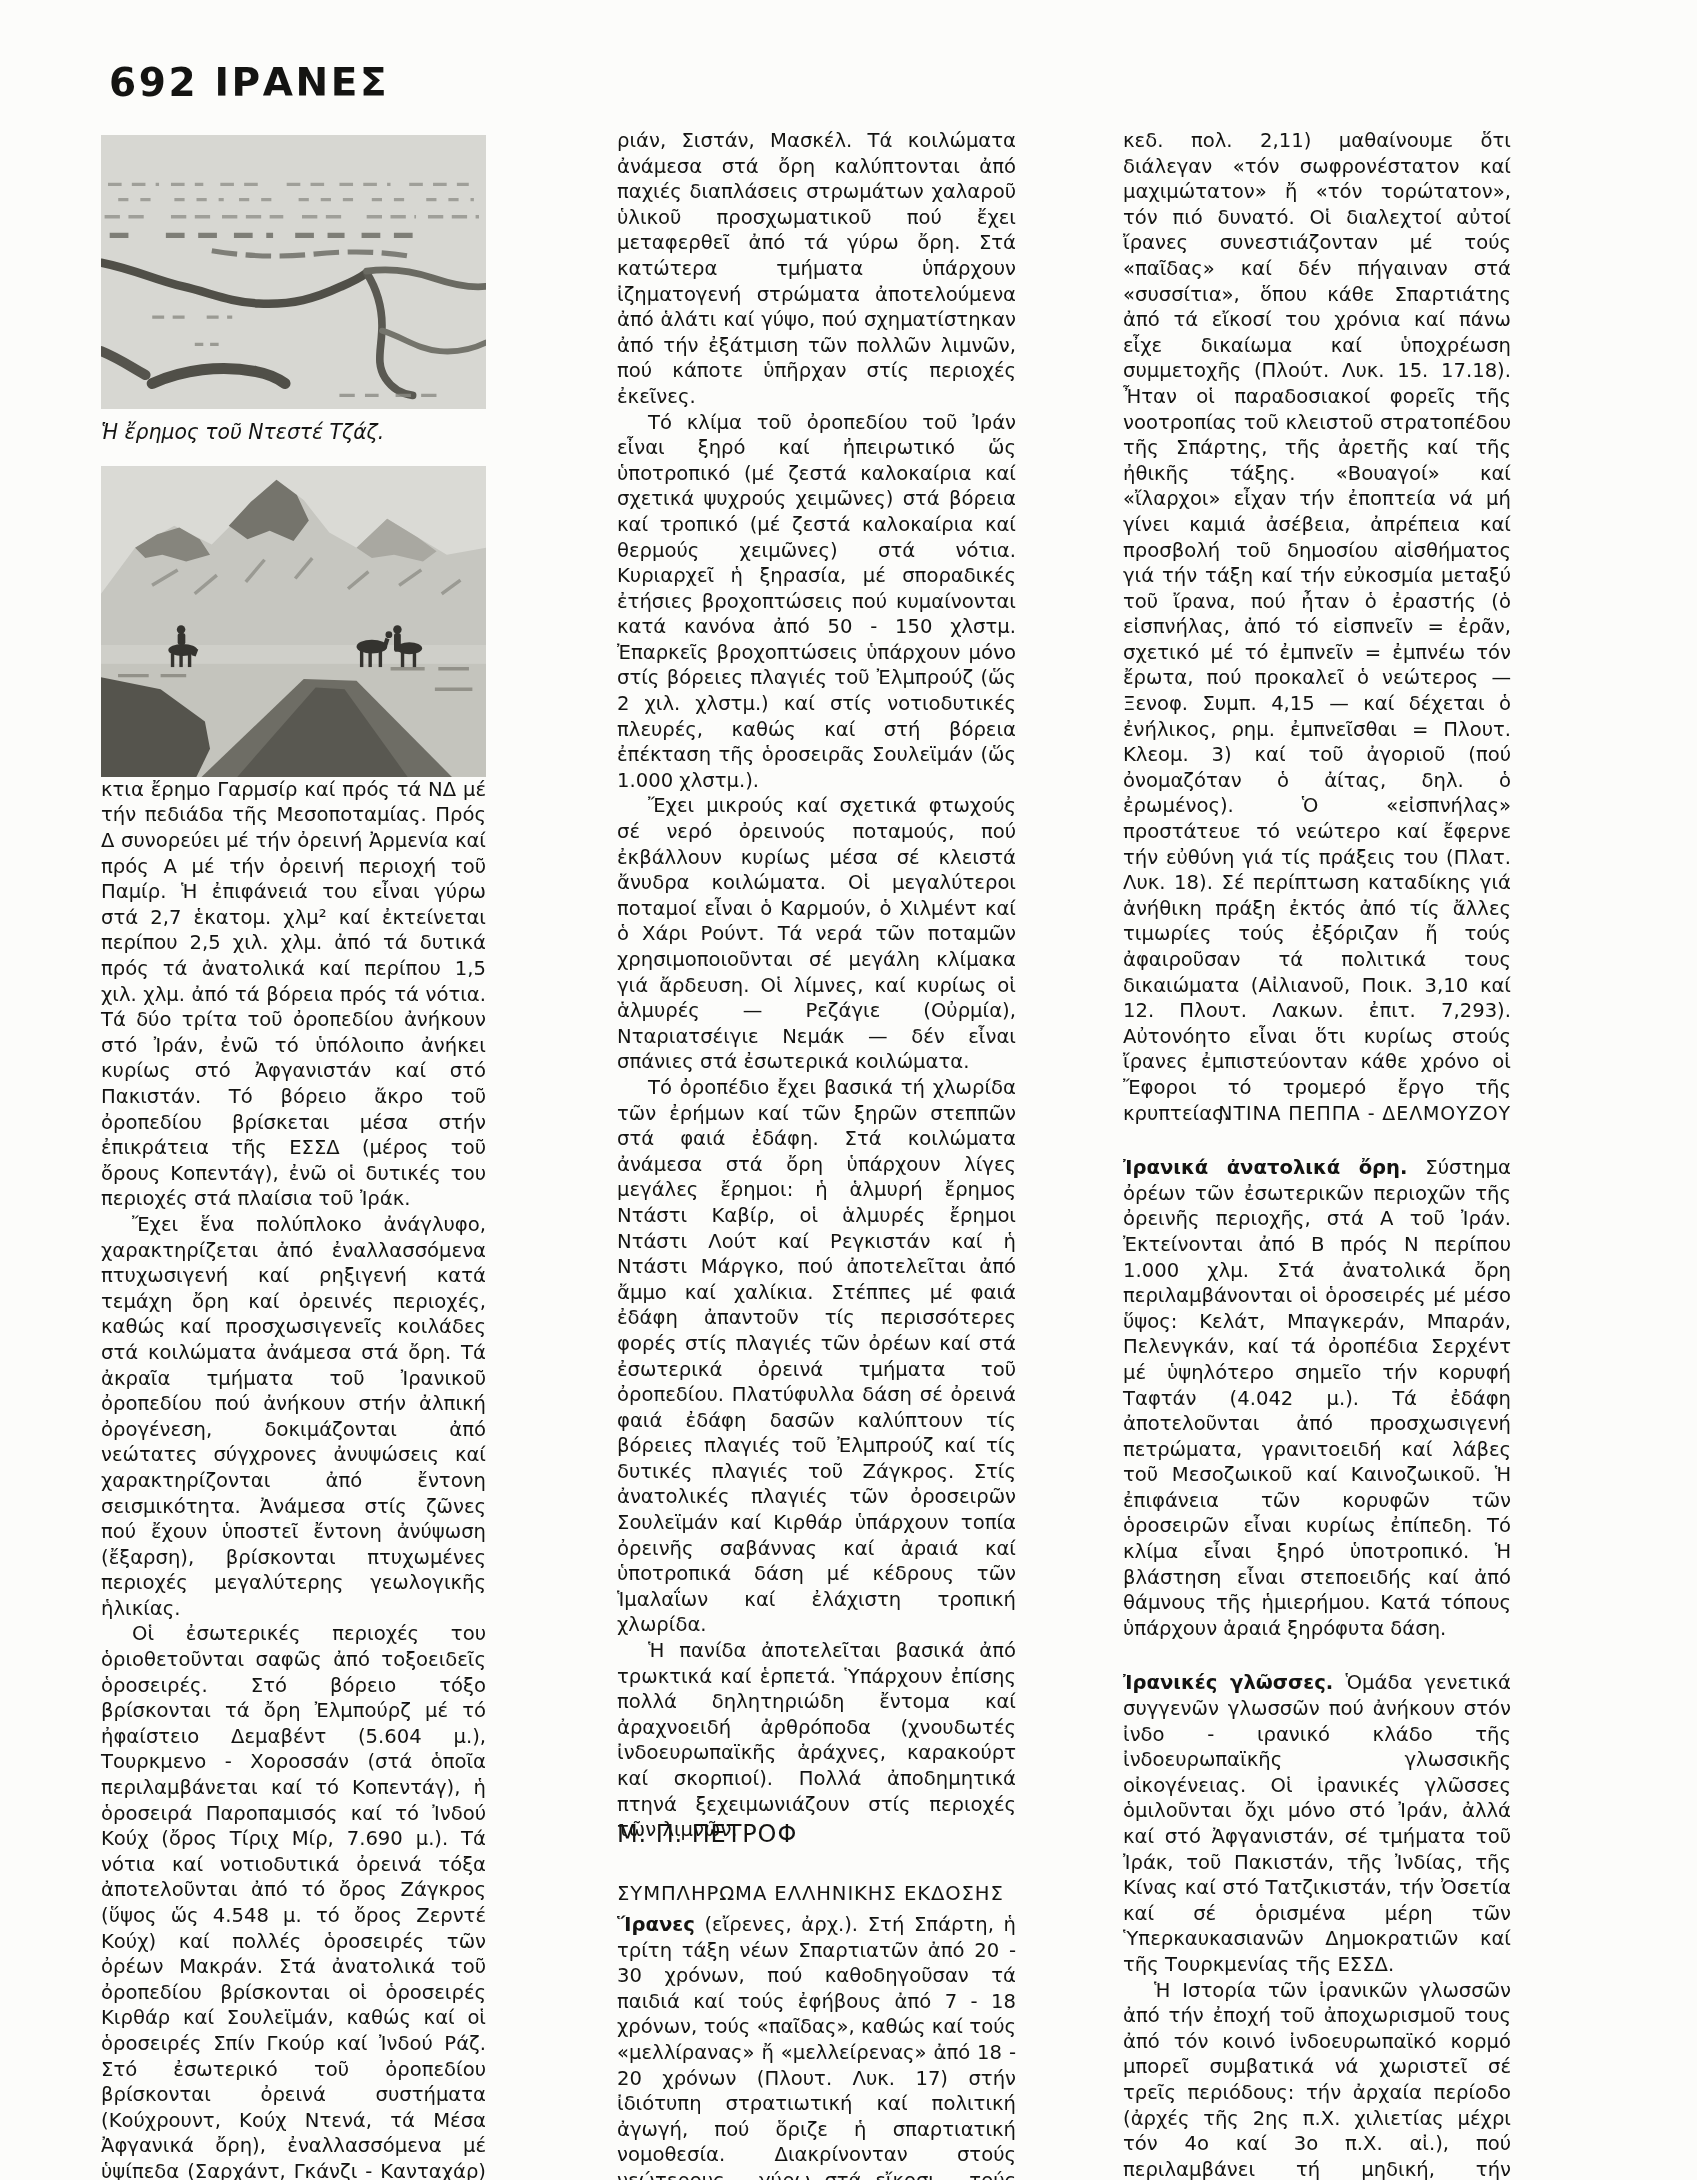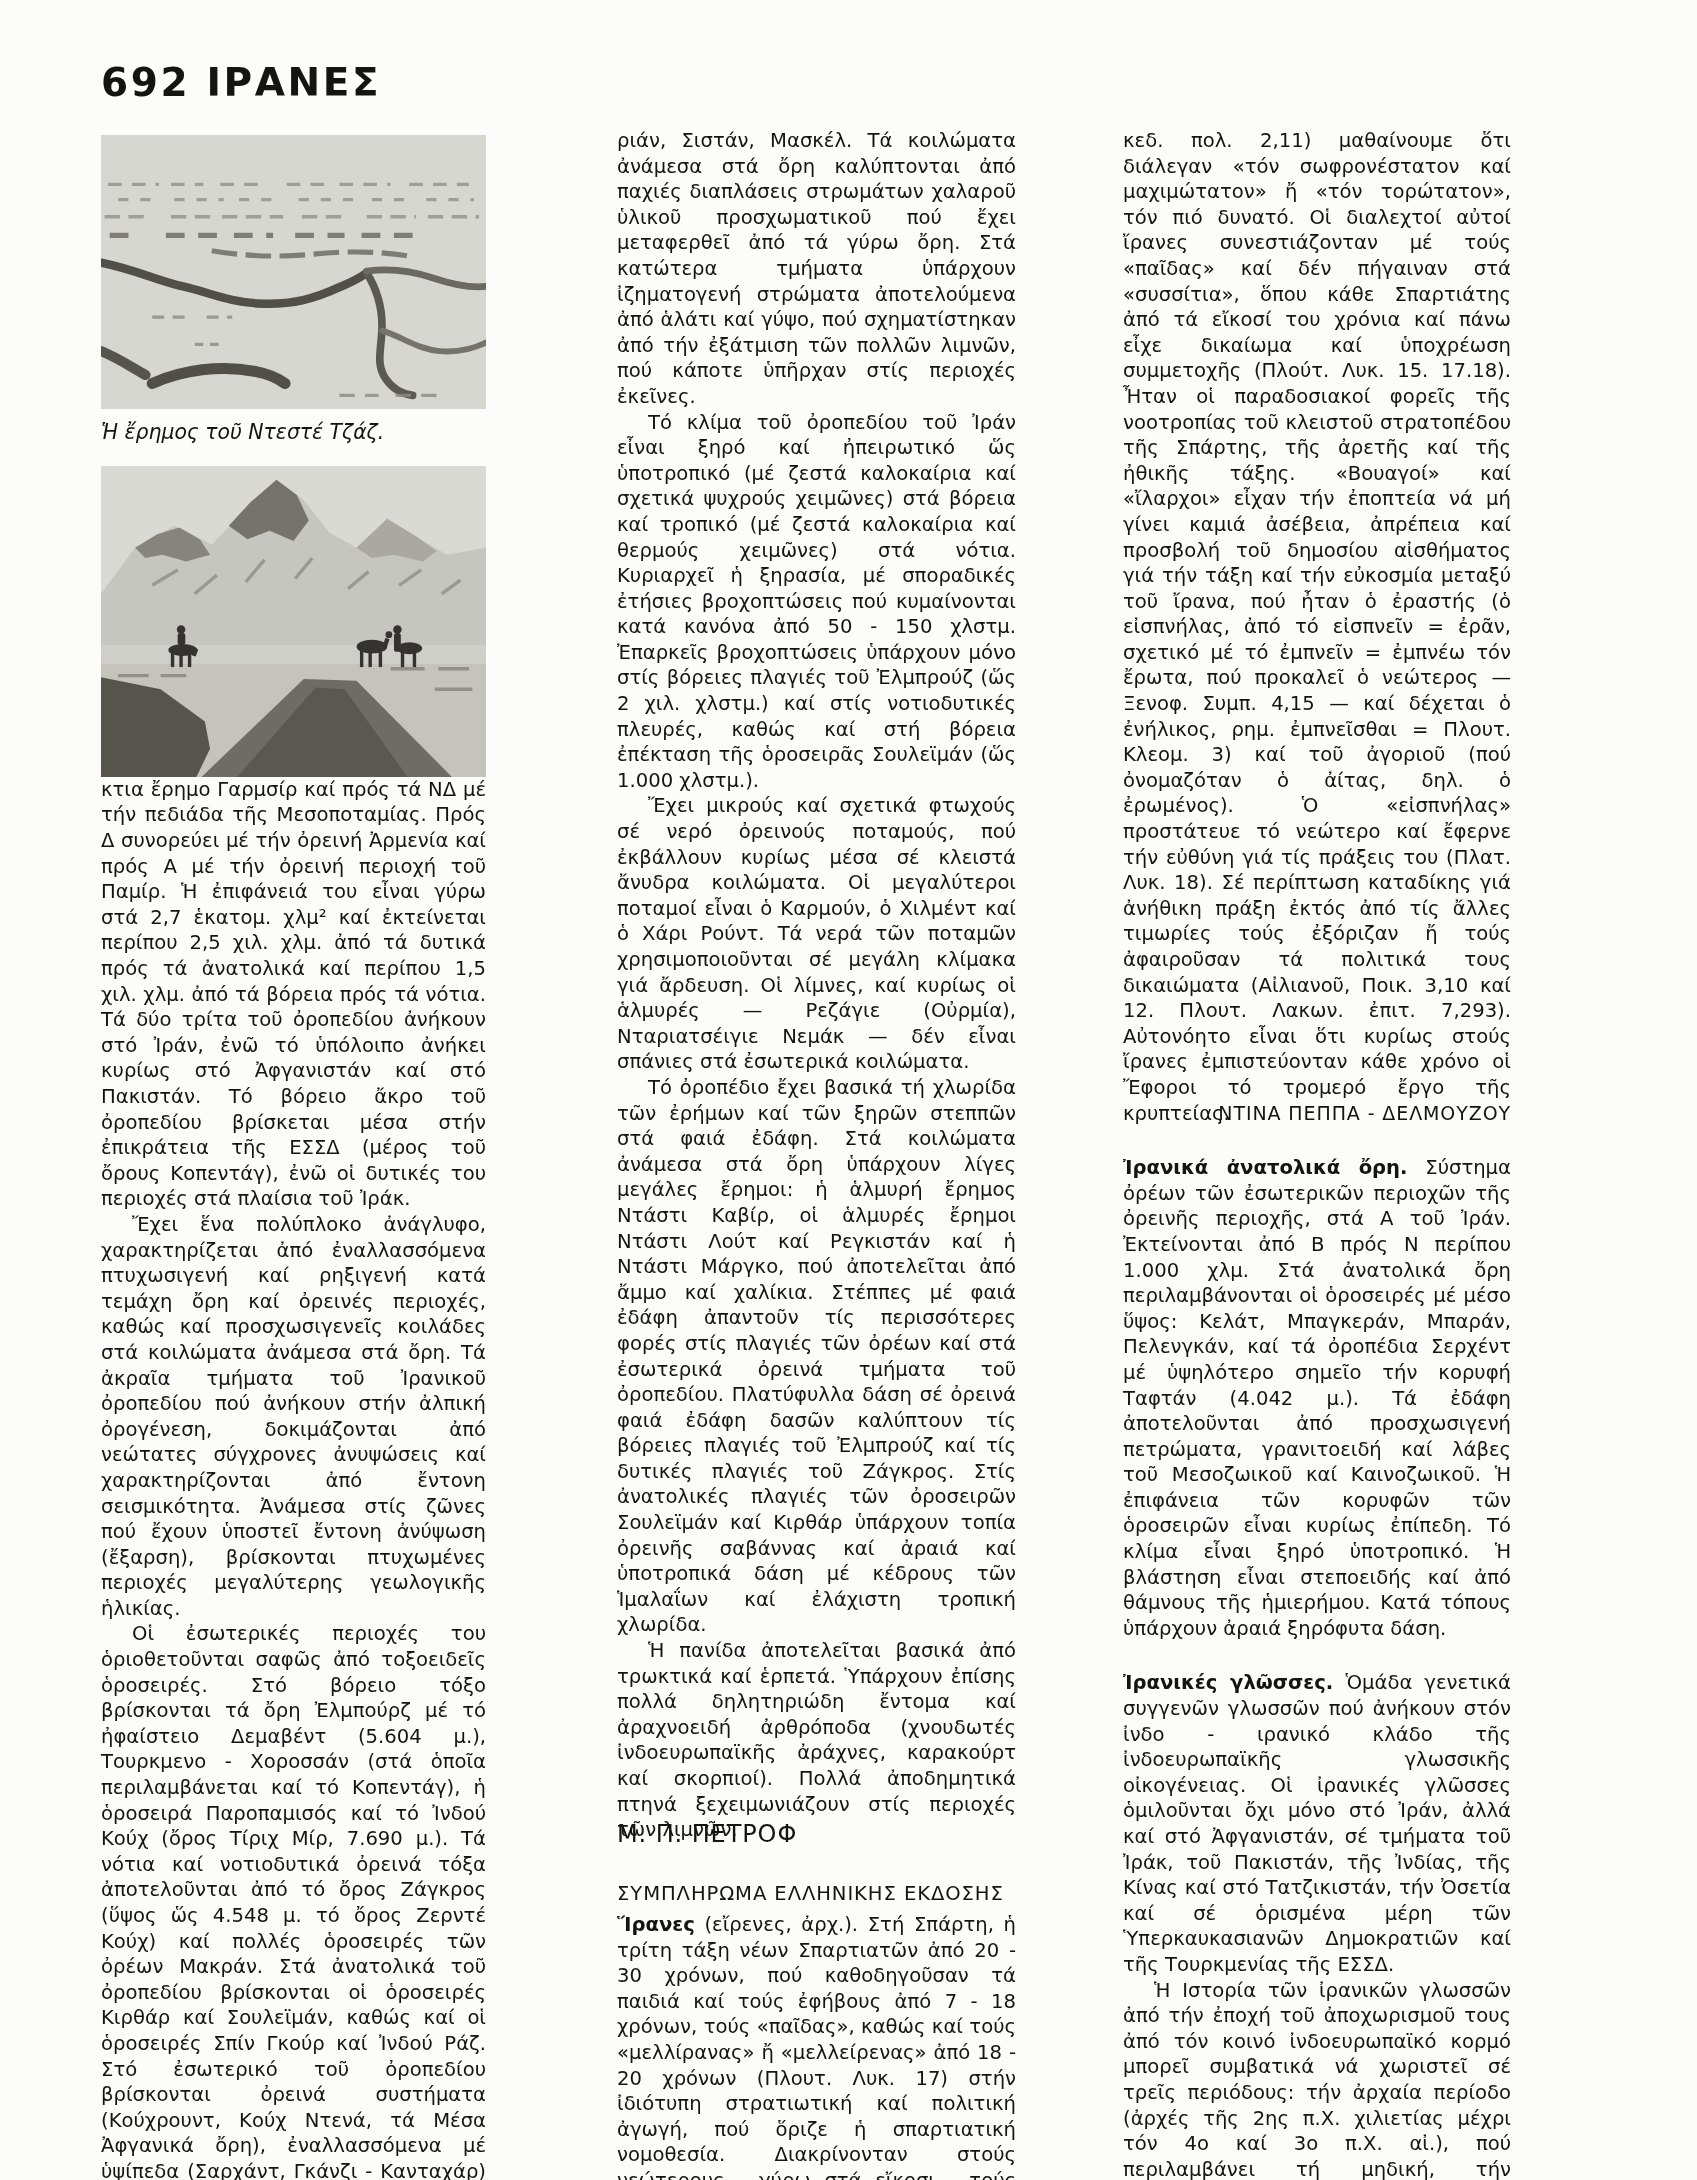--- a/index.html
+++ b/index.html
@@ -3,21 +3,21 @@
 <meta charset="utf-8">
 <style>
   html,body{margin:0;padding:0;}
   body{
     width:1698px;height:2181px;position:relative;
     background:#fcfcfa;color:#141412;
     font-family:"DejaVu Sans",sans-serif;
     -webkit-font-smoothing:antialiased;
   }
   .page-header{
-    position:absolute;left:101px;top:60px;
+    position:absolute;left:109px;top:60px;
     font-size:39px;font-weight:bold;letter-spacing:2.6px;
   }
   .col{position:absolute;font-size:19.6px;line-height:25.6px;text-align:justify;}
   .col-left{left:101px;top:135px;width:385px;}
   .col-mid{left:617px;top:128px;width:399px;}
   .col-right{left:1123px;top:128px;width:388px;}
   .photo{display:block;width:385px;background:#d8d8d3;}
   .caption{
     font-style:italic;font-size:20.4px;line-height:28px;
     text-align:left;margin:8.5px 0 20.4px 0;

